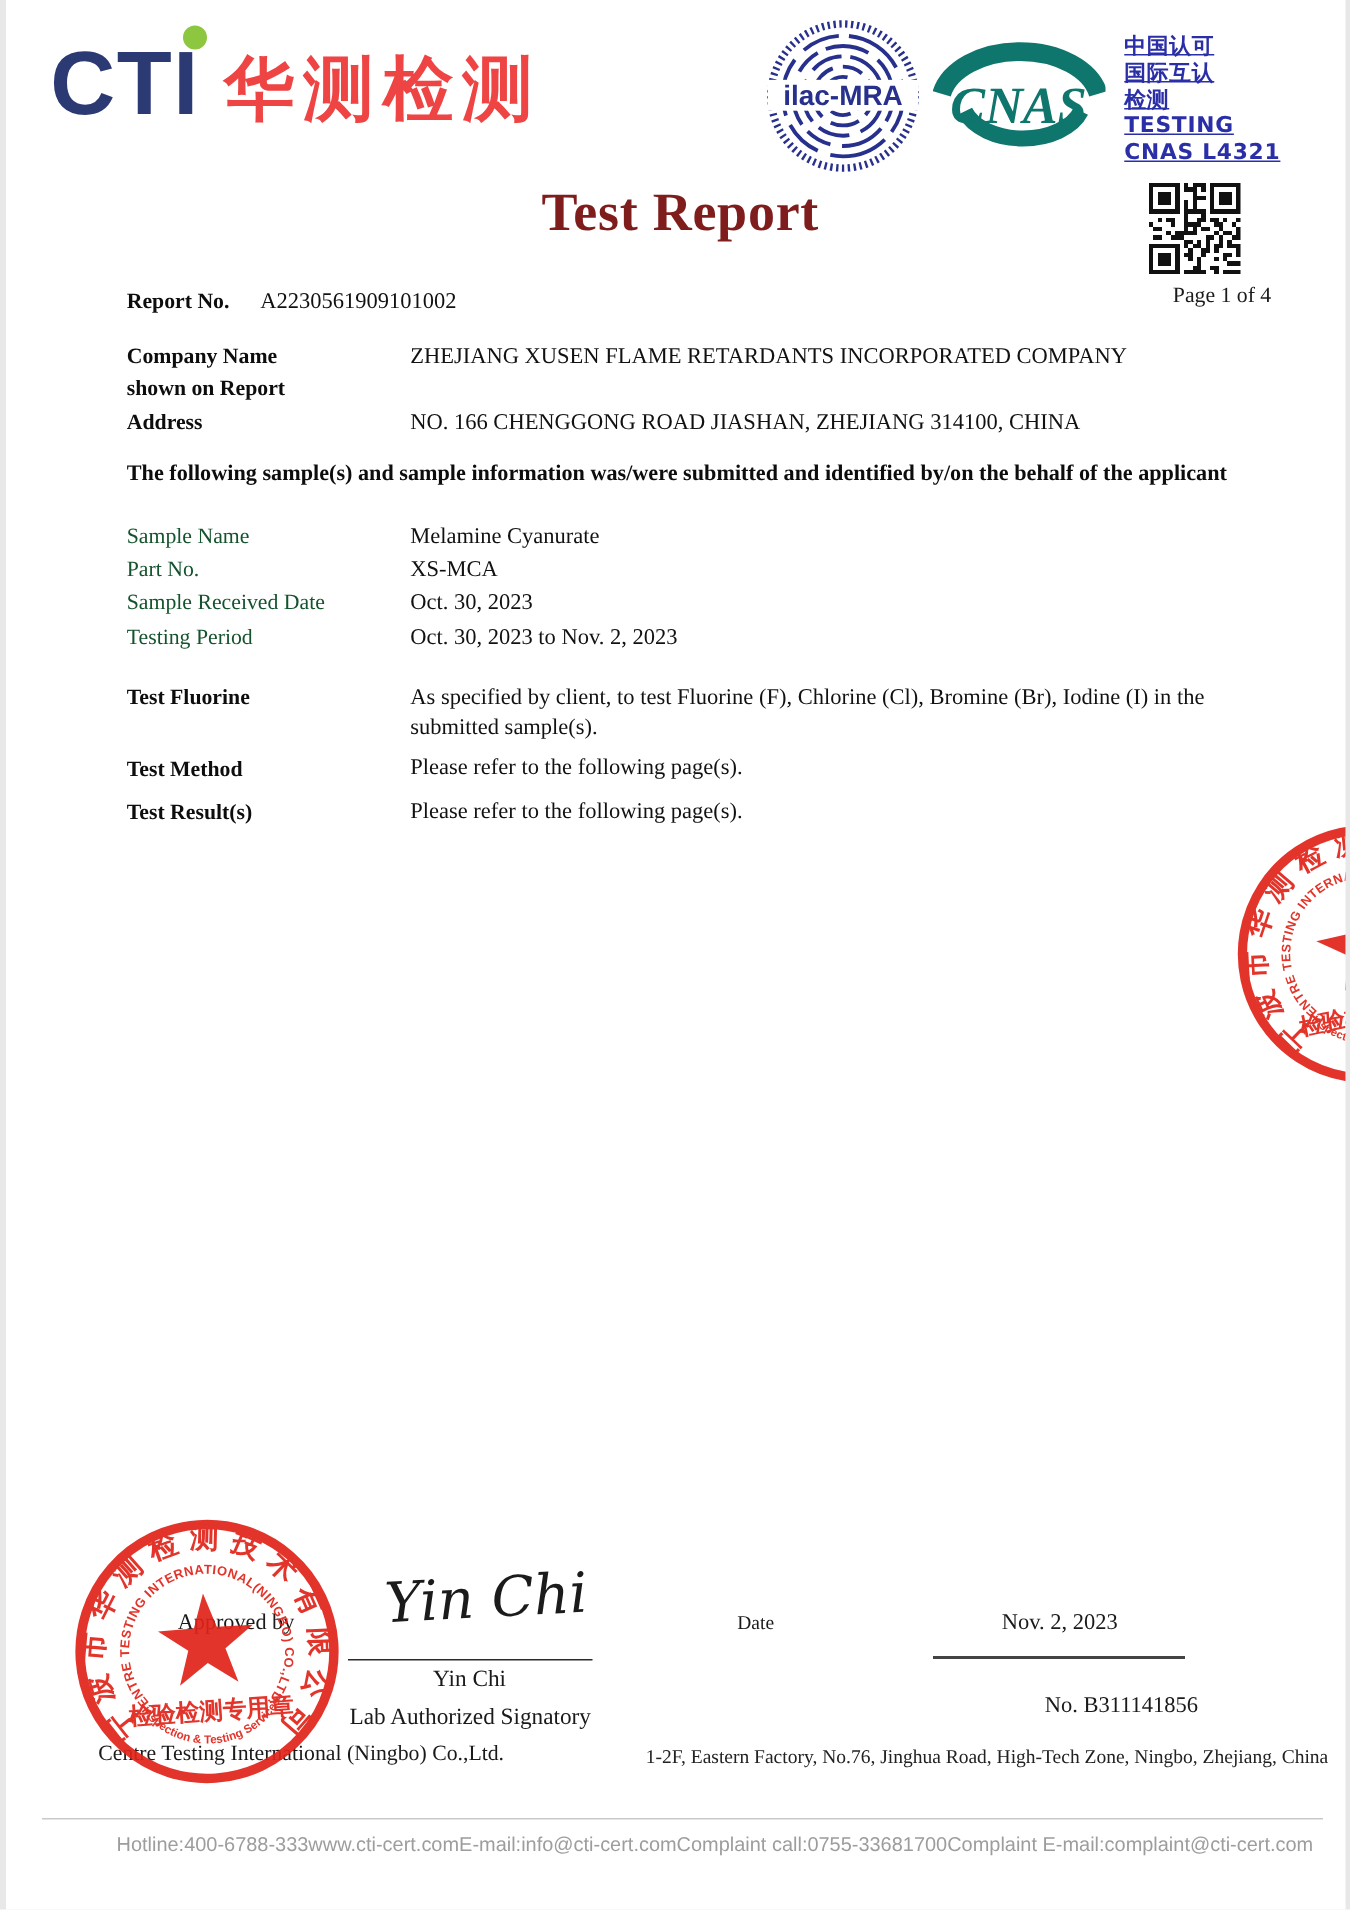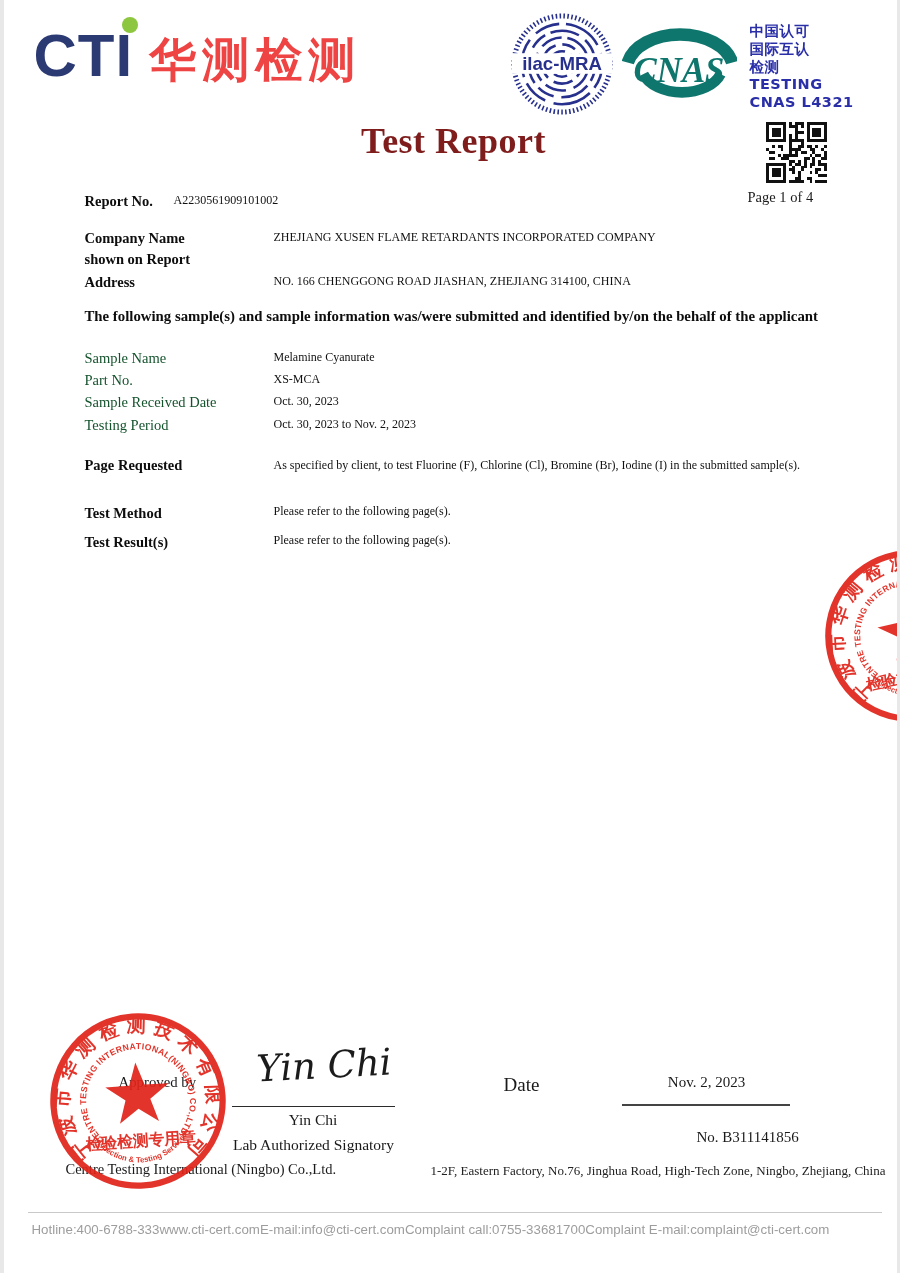--- a/index.html
+++ b/index.html
@@ -11,30 +11,30 @@
   
   .cti-logo { position:absolute; left:30px; top:26px; display:flex; align-items:flex-end; gap:16px; }
   .cti-word { position:relative; font-family:"Liberation Sans", sans-serif; font-weight:bold;
     font-size:60px; line-height:1; color:#2c3a74; letter-spacing:1px; }
   .cti-dot { position:absolute; right:-5px; top:-9px; width:16px; height:16px; border-radius:50%; background:#8dc63f; }
   .cti-cn { font-family:"DejaVu Sans", sans-serif; font-weight:bold; font-size:47px; line-height:1.08;
     color:#ef4444; letter-spacing:6px; }
   .ilac { position:absolute; left:507px; top:13px; width:102px; height:102px; color:#27308c; }
   .cnas { position:absolute; left:618px; top:22px; width:116px; height:84px; color:#0f766e; }
   .accr { position:absolute; left:746px; top:23px; font-family:"DejaVu Sans", sans-serif;
-    font-weight:bold; font-size:14.5px; line-height:17.8px; color:#2a2fa8; letter-spacing:.5px; }
+    font-weight:bold; font-size:14.5px; line-height:17.8px; color:#2a2fa8; letter-spacing:.5px;text-decoration:underline; }
   
   .title { position:absolute; left:0; top:120px; width:900px; text-align:center;
     font-size:36px; font-weight:bold; letter-spacing:.5px; color:#7f1d1d; }
   .qr { position:absolute; left:762px; top:122px; width:61px; height:61px; }
   .qr svg { width:100%; height:100%; fill:#111; }
-  .page-label { position:absolute; left:744px; top:189px; width:100px; text-align:left; font-size:14.5px; }
+  .page-label { position:absolute; left:744px; top:189px; width:100px; text-align:right; font-size:14.5px; }
   
   .lbl { position:absolute; left:81px; font-weight:bold; font-size:14.5px; color:#0d0d0d; }
-  .val { position:absolute; left:270px; font-size:12px; color:#111; }
+  .val { position:absolute; left:270px; font-size:15px; color:#111; }
   .statement { position:absolute; left:81px; top:306px; width:752px; font-weight:bold;
     font-size:14.8px; line-height:21px; color:#0d0d0d; }
   .plain { font-weight:normal; color:#14532d; }
   .wrapval { width:556px; line-height:19.5px; }
   
   .stamp { position:absolute; color:#e02318; opacity:.92; }
   .stamp svg { width:100%; height:100%; overflow:visible; }
   .stamp-left { left:44px; top:1011px; width:180px; height:180px; transform:rotate(-4deg); }
   .stamp-right { left:819px; top:548px; width:176px; height:176px; transform:rotate(-12deg); }
   .ring-cn { font-family:"DejaVu Sans", sans-serif; font-size:21px; font-weight:bold; letter-spacing:8px; fill:currentColor; }
@@ -43,28 +43,28 @@
   .center-en { font-family:"Liberation Sans", sans-serif; font-size:8.6px; font-weight:bold; fill:currentColor; }
   
   .approved { position:absolute; left:115px; top:1074px; font-size:14.8px; }
   .sig-script { position:absolute; left:240px; top:1044px; width:160px; text-align:center;
     font-family:"DejaVu Serif", serif; font-style:italic; font-size:37px; color:#1b1b1b;
     transform:rotate(-3deg); white-space:nowrap; }
   .sig-line { position:absolute; left:228px; top:1106px; width:163px; border-top:1.6px solid #2b2b2b; }
   .signer-name { position:absolute; left:228px; top:1111px; width:163px; text-align:center; font-size:15.5px; }
   .signer-title { position:absolute; left:212px; top:1136px; width:196px; text-align:center; font-size:15.5px; }
   .issuing { position:absolute; left:62px; top:1161px; font-size:14.5px; }
-  .date-lbl { position:absolute; left:500px; top:1074px; font-size:19px; }
+  .date-lbl { position:absolute; left:488px; top:1074px; font-size:13px; }
   .date-val { position:absolute; left:620px; top:1074px; width:166px; text-align:center; font-size:15px; }
   .date-line { position:absolute; left:618px; top:1104px; width:168px; border-top:2px solid #444; }
   .cert-no { position:absolute; left:693px; top:1129px; font-size:15px; }
   .lab-addr { position:absolute; left:427px; top:1163px; font-size:13px; color:#222; }
   
   .footer-line { position:absolute; left:24px; top:1212px; width:854px; border-top:1.6px solid #c9c9c9; }
-  .footer { position:absolute; left:28px; top:1222px; width:844px; display:flex; justify-content:flex-start;
+  .footer { position:absolute; left:28px; top:1222px; width:844px; display:flex; justify-content:flex-end;
     font-family:"Liberation Sans", sans-serif; font-size:13.3px; color:#9d9d9d; }
 </style>
 </head>
 <body>
 
 <div class="page">
 
   <div class="cti-logo">
     <div class="cti-word">
       <span>CTI</span>
@@ -250,21 +250,21 @@
 
   <div class="lbl plain" style="top:350px">Sample Name</div>
   <div class="val" style="top:350px">Melamine Cyanurate</div>
   <div class="lbl plain" style="top:372px">Part No.</div>
   <div class="val" style="top:372px">XS-MCA</div>
   <div class="lbl plain" style="top:394px">Sample Received Date</div>
   <div class="val" style="top:394px">Oct. 30, 2023</div>
   <div class="lbl plain" style="top:417px">Testing Period</div>
   <div class="val" style="top:417px">Oct. 30, 2023 to Nov. 2, 2023</div>
 
-  <div class="lbl" style="top:457px">Page Requested</div>
+  <div class="lbl" style="top:457px">Test Fluorine</div>
   <div class="val wrapval" style="top:456px">As specified by client, to test Fluorine (F), Chlorine (Cl), Bromine (Br), Iodine (I) in the submitted sample(s).</div>
   <div class="lbl" style="top:505px">Test Method</div>
   <div class="val" style="top:504px">Please refer to the following page(s).</div>
   <div class="lbl" style="top:534px">Test Result(s)</div>
   <div class="val" style="top:533px">Please refer to the following page(s).</div>
 
   <div class="stamp stamp-right">
     <svg viewBox="0 0 200 200">
       <circle cx="100" cy="100" r="94" fill="none" stroke="currentColor" stroke-width="7"></circle>
       <path id="s2o" d="M45.6,154.4 a77,77 0 1,1 108.9,-108.9 a77,77 0 1,1 -108.9,108.9" fill="none"></path>

